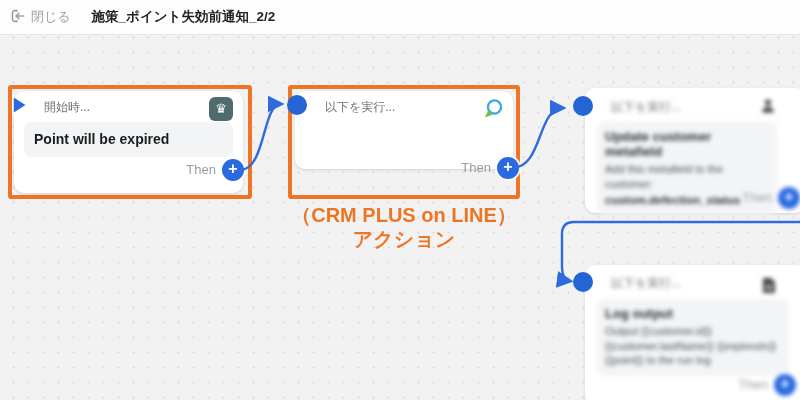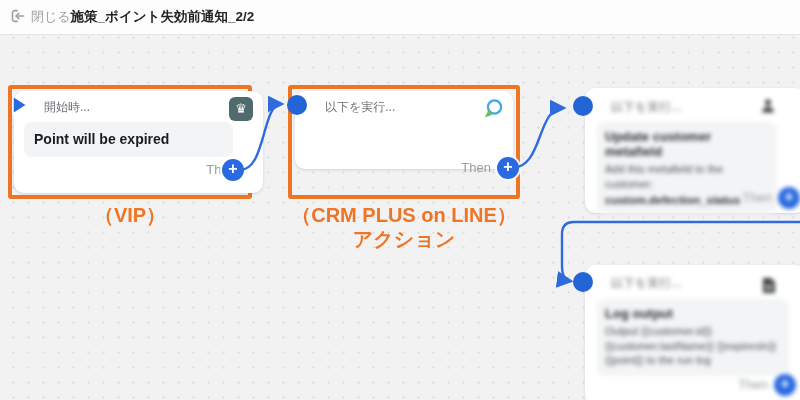--- a/index.html
+++ b/index.html
@@ -6,21 +6,21 @@
   html,body { width:800px; height:400px; overflow:hidden; }
   body {
     font-family:"Liberation Sans","DejaVu Sans",sans-serif;
     position:relative; background:#f2f2f3;
   }
 
   
   .topbar {
     position:absolute; left:0; top:0; width:800px; height:35px;
     background:#fdfdfd; border-bottom:1px solid #e4e5e7;
-    display:flex; align-items:center; z-index:10;
+    display:flex; align-items:center; z-index:10;gap:21px;
   }
   .close-btn {
     display:flex; align-items:center; gap:5px; margin-left:10px;
     color:#9aa0a6; font-size:13px; cursor:pointer;
   }
   .page-title { font-size:13.5px; font-weight:bold; color:#1f2224; }
 
   
   .canvas {
     position:absolute; left:0; top:35px; width:800px; height:365px;
@@ -32,21 +32,21 @@
   
   .obox { position:absolute; border:4px solid #ed7524; border-radius:3px; z-index:1; }
   .obox-trigger { left:8px; top:85px; width:244px; height:114px; }
   .obox-action  { left:288px; top:85px; width:232px; height:114px; }
 
   
   .card {
     position:absolute; background:#fff; border-radius:10px;
     box-shadow:0 1px 3px rgba(20,20,30,.14); z-index:2;
   }
-  .card-trigger { left:14px;  top:91px;  width:249px; height:102px; }
+  .card-trigger { left:14px;  top:91px;  width:229px; height:102px; }
   .card-line    { left:295px; top:91px;  width:218px; height:78px; }
   .card-meta    { left:585px; top:88px;  width:220px; height:125px; }
   .card-log     { left:585px; top:265px; width:220px; height:140px; }
 
   .card-header {
     position:absolute; left:30px; top:8px; font-size:12px; color:#6d7175;
   }
   .inner-box {
     position:absolute; background:#f3f4f5; border-radius:8px; overflow:hidden;
   }
@@ -196,18 +196,17 @@
     <marker id="arrow" markerWidth="9" markerHeight="9" refX="5.5" refY="3.5" orient="auto">
       <path d="M0,0 L7,3.5 L0,7 Z" fill="#2f6bdd"></path>
     </marker>
   </defs>
   <path d="M240,170 C266,170 262,104 281,104" fill="none" stroke="#2f6bdd" stroke-width="2.4" marker-end="url(#arrow)"></path>
   <path d="M512,168 C543,168 537,108 563,108" fill="none" stroke="#2f6bdd" stroke-width="2.4" marker-end="url(#arrow)"></path>
   <path d="M802,222 L574,222 Q562,222 562,234 L562,266 Q562,280 570,281" fill="none" stroke="#2f6bdd" stroke-width="2.4" marker-end="url(#arrow)"></path>
 </svg>
 
 <div class="anno anno-trigger">
-  <div>（VIP）</div>
 </div>
 <div class="anno anno-action">
   <div>（CRM PLUS on LINE）</div>
   <div>アクション</div>
 </div>
 
 </body></html>

